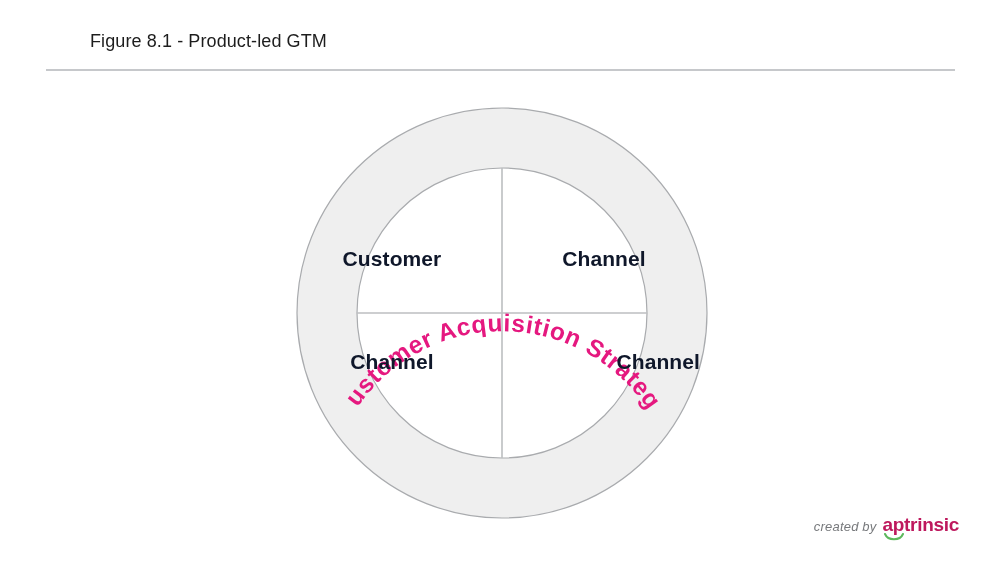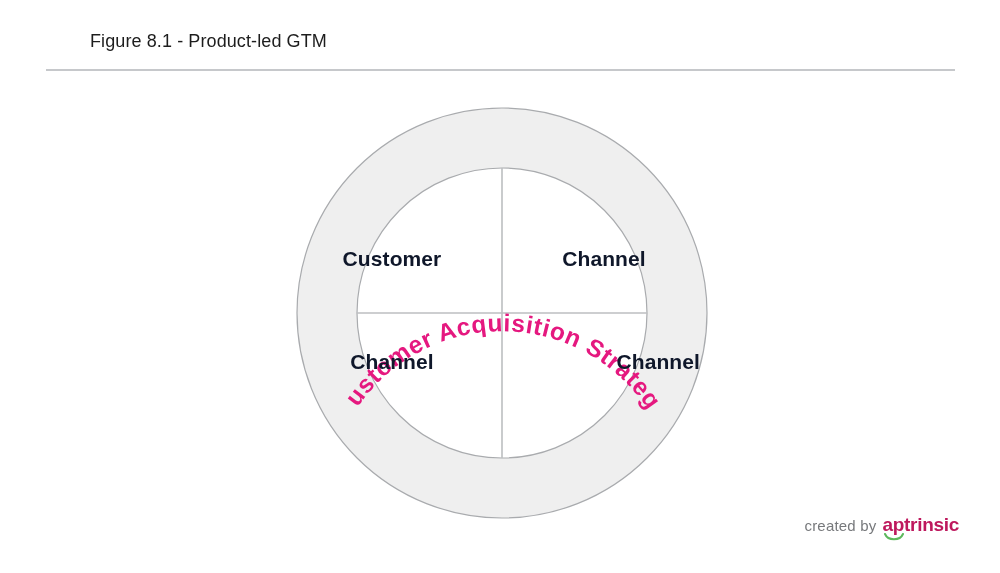--- a/index.html
+++ b/index.html
@@ -93,21 +93,22 @@
   #credit {
     position: absolute;
     right: 41px;
     bottom: 37px;
     display: flex;
     align-items: baseline;
     gap: 6px;
     white-space: nowrap;
   }
   #credit-prefix {
-    font-size: 15px;
+    font-size: 13px;
+    font-style: italic;
     color: #77797c;
     letter-spacing: 0.2px;
   }
   #credit-brand {
     position: relative;
     font-size: 19px;
     font-weight: 700;
     color: #be185d;
     letter-spacing: -0.3px;
   }

